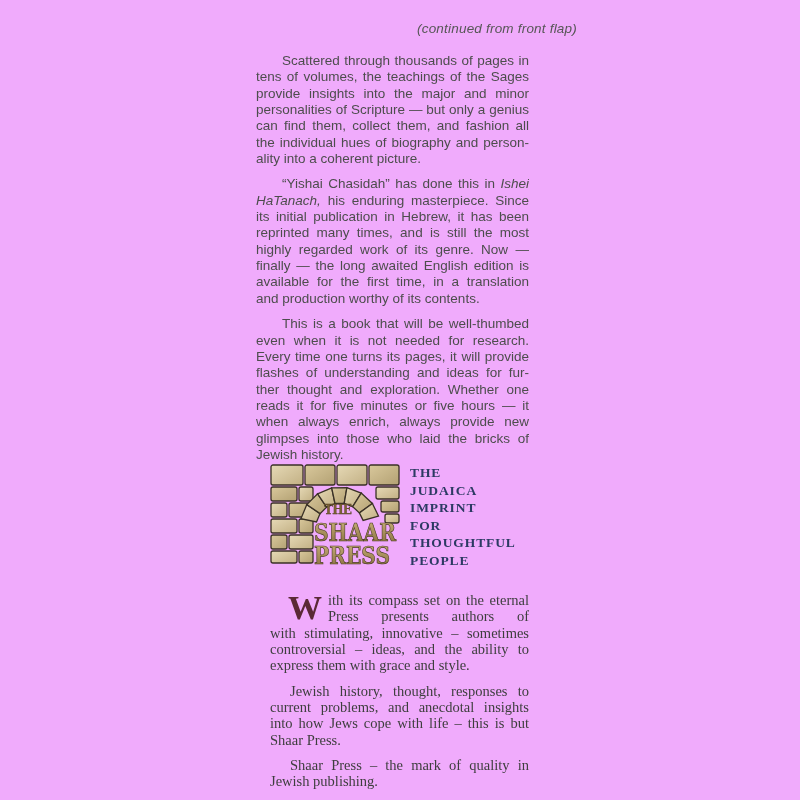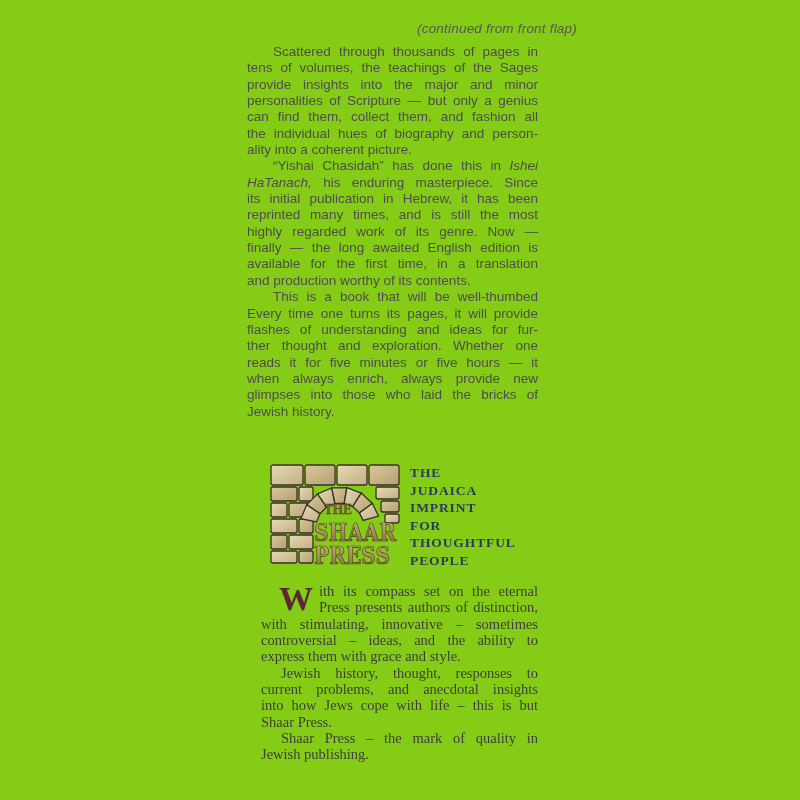--- a/index.html
+++ b/index.html
@@ -1,29 +1,29 @@
 <!DOCTYPE html>
 <html><head>
 <meta charset="utf-8">
 <style>
   html,body{margin:0;padding:0;background:#ffffff;}
-  #canvas{position:relative;width:800px;height:800px;background:#84cc16;overflow:hidden;
+  #canvas{position:relative;width:800px;height:800px;background:#f0abfc;overflow:hidden;
           font-family:"Liberation Sans",sans-serif;}
   
   #flap-note{position:absolute;top:21px;left:242px;width:335px;text-align:right;
              font-style:italic;font-size:13.5px;color:#565656;letter-spacing:.2px;}
   
   #top-text{position:absolute;top:44px;left:247px;width:291px;
             font-size:13.5px;color:#4d4d4d;}
   #top-text .jl{height:16.35px;line-height:16.35px;}
   #top-text .ind{padding-left:26px;}
   
   .jl{text-align:justify;text-align-last:justify;white-space:normal;overflow:hidden;}
   .jl.last{text-align:center;text-align-last:left;}
-  .para{margin:0;}
+  .para{margin:9px;}
   em{font-style:italic;}
   
   #logo{position:absolute;top:463px;left:268px;width:134px;height:106px;}
   
   #imprint{position:absolute;top:464px;left:410px;width:150px;
            font-family:"Liberation Serif",serif;font-weight:bold;font-size:13.5px;
            letter-spacing:.9px;color:#2c3a63;}
   #imprint .imprint-line{height:17.6px;line-height:17.6px;}
   
   #about{position:absolute;top:583px;left:261px;width:277px;
@@ -56,20 +56,21 @@
         <div class="jl"><em>HaTanach,</em> his enduring masterpiece. Since</div>
         <div class="jl">its initial publication in Hebrew, it has been</div>
         <div class="jl">reprinted many times, and is still the most</div>
         <div class="jl">highly regarded work of its genre. Now —</div>
         <div class="jl">finally — the long awaited English edition is</div>
         <div class="jl">available for the first time, in a translation</div>
         <div class="jl last">and production worthy of its contents.</div>
       </div>
       <div class="para">
         <div class="jl ind">This is a book that will be well-thumbed</div>
+        <div class="jl">even when it is not needed for research.</div>
         <div class="jl">Every time one turns its pages, it will provide</div>
         <div class="jl">flashes of understanding and ideas for fur-</div>
         <div class="jl">ther thought and exploration. Whether one</div>
         <div class="jl">reads it for five minutes or five hours — it</div>
         <div class="jl">when always enrich, always provide new</div>
         <div class="jl">glimpses into those who laid the bricks of</div>
         <div class="jl last">Jewish history.</div>
       </div>
     </div>
 

